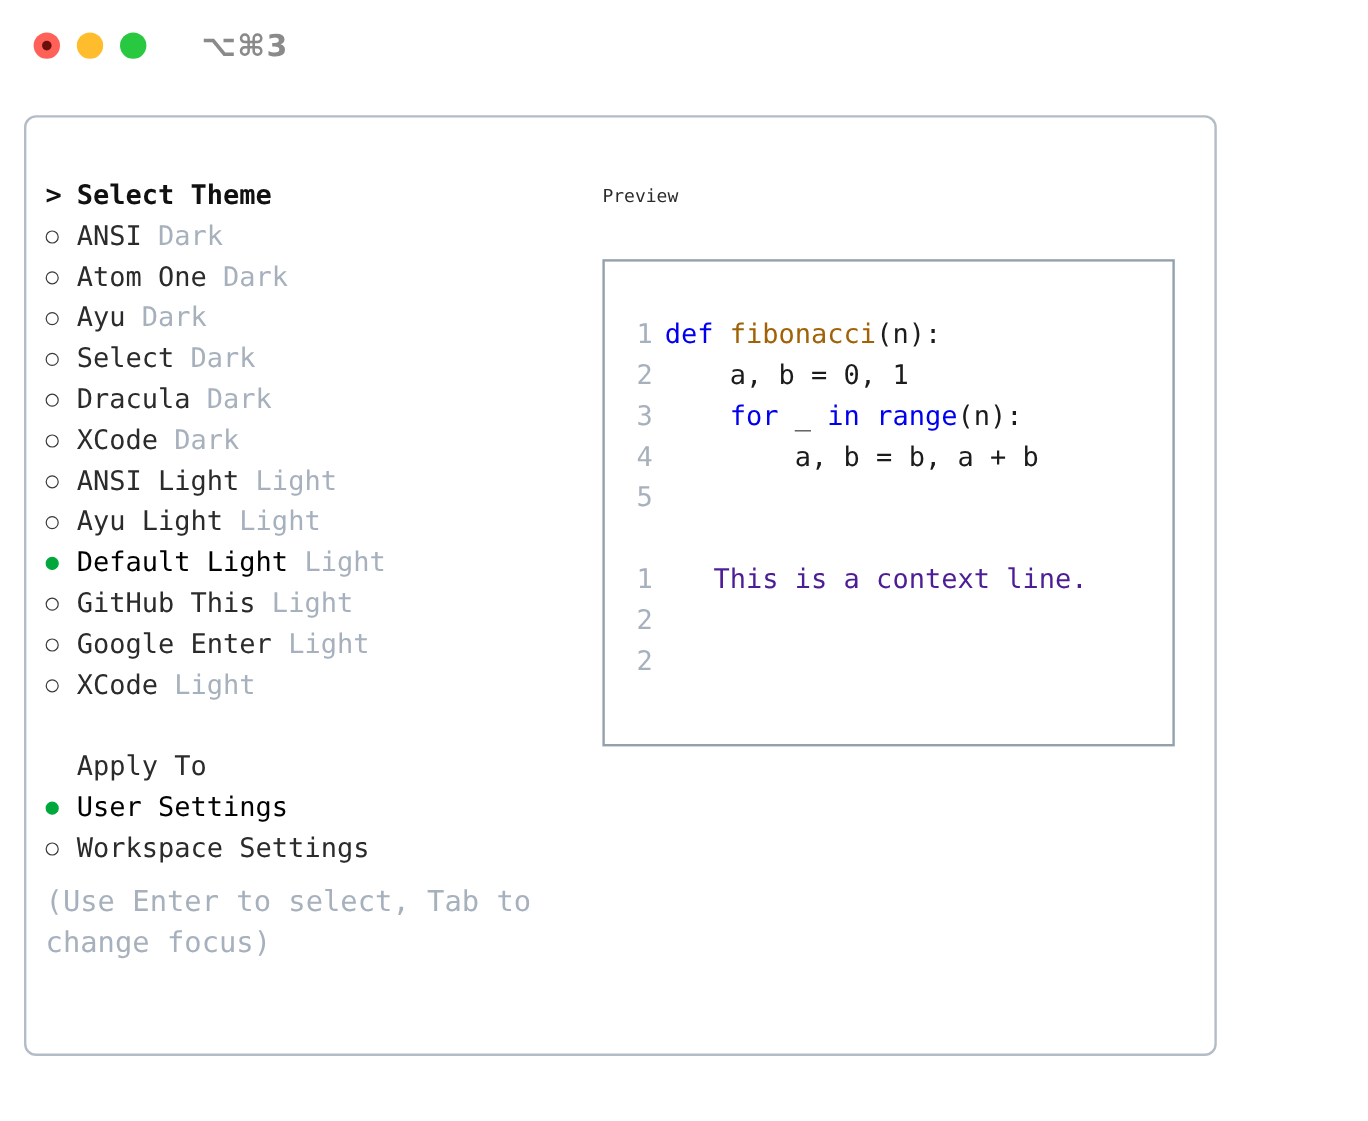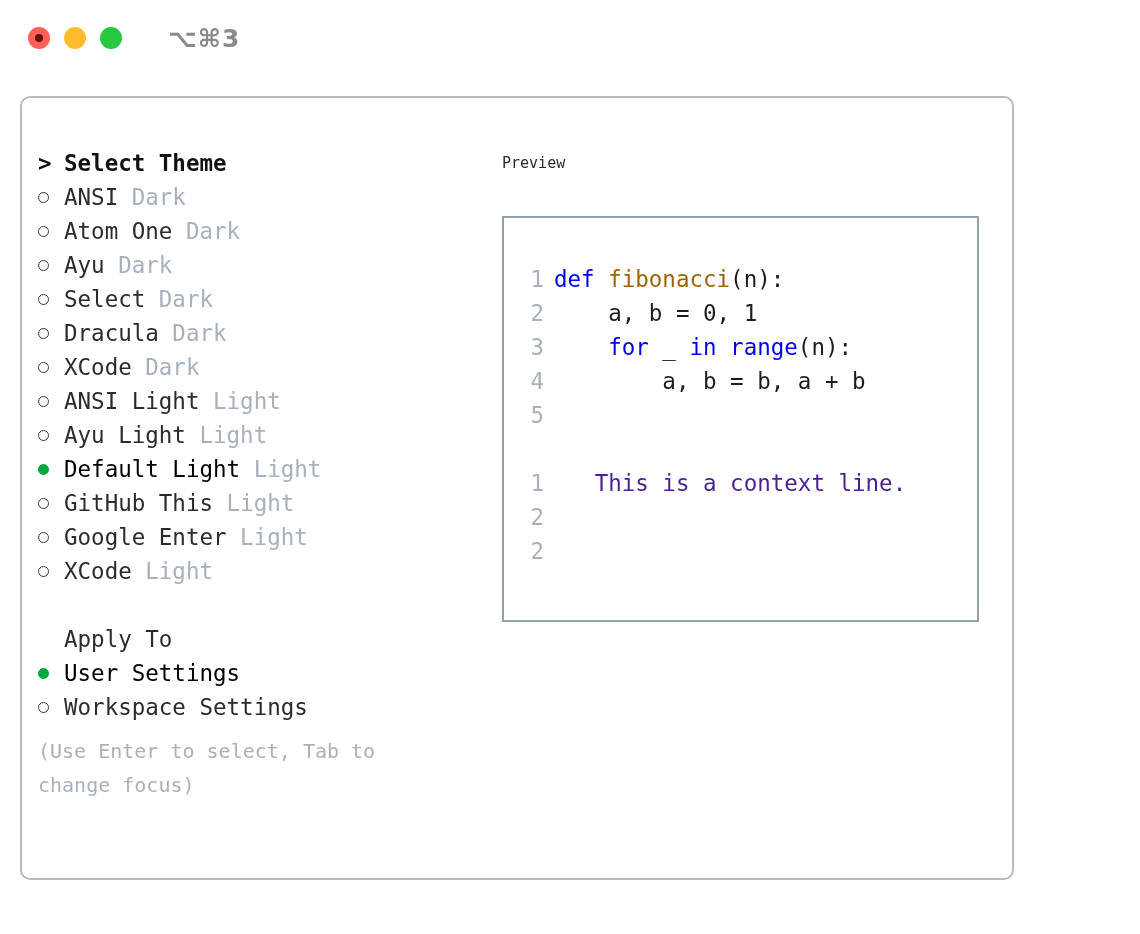--- a/index.html
+++ b/index.html
@@ -106,21 +106,21 @@
   .bullet.off { background: transparent; border: 1.8px solid #3a3a3a; }
 
   .label      { color: #2b2b2b; }
   .label.sel  { color: #000000; }
   .label.head { font-weight: bold; color: #111111; }
   .suffix     { color: #a7b1bd; }
   .spacer     { height: 34px; }
 
   .hint {
     margin-top: 10px;
-    font-size: 20px;
+    font-size: 24px;
     line-height: 34px;
     color: #a7b1bd;
     width: 410px;
     white-space: pre-wrap;
   }
 
   
   .right-col {
     position: absolute;
     left: 480px; top: 48px;

